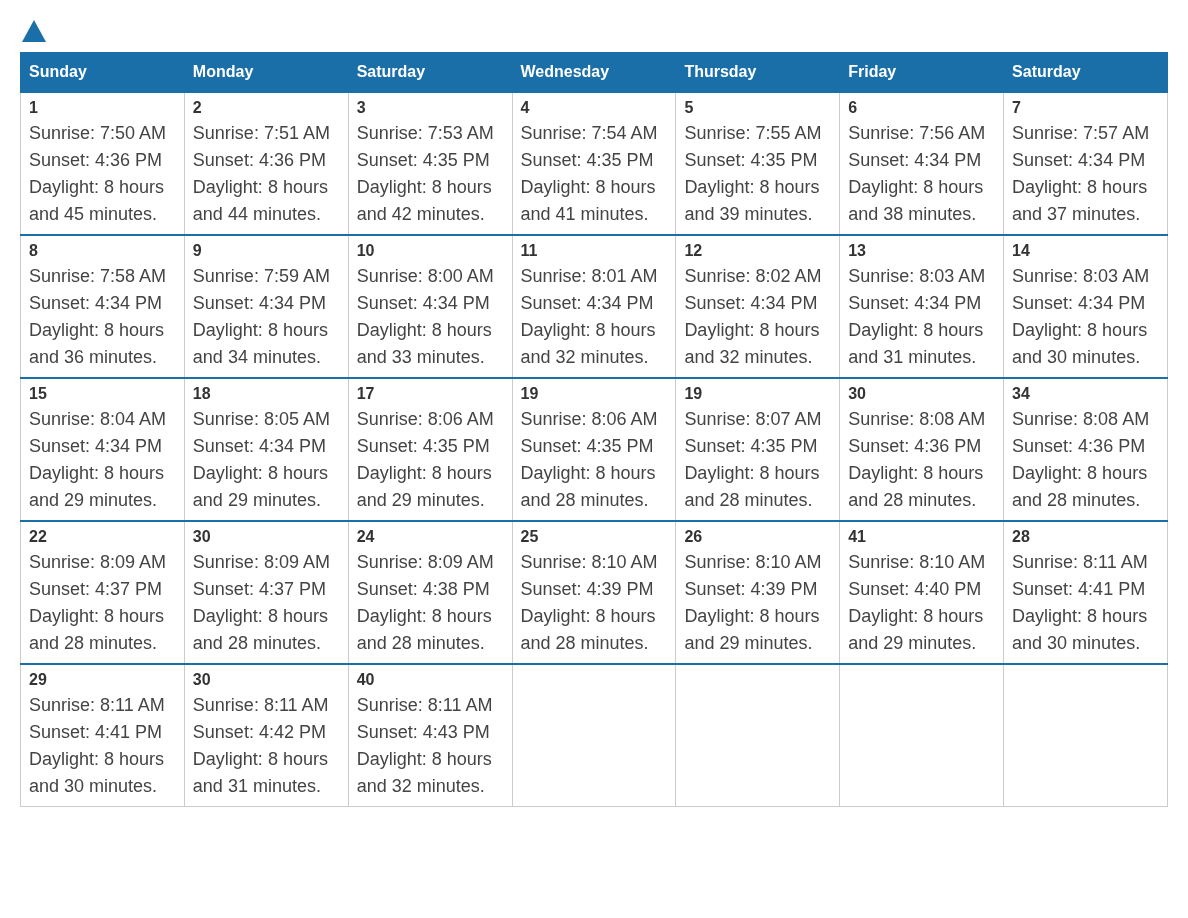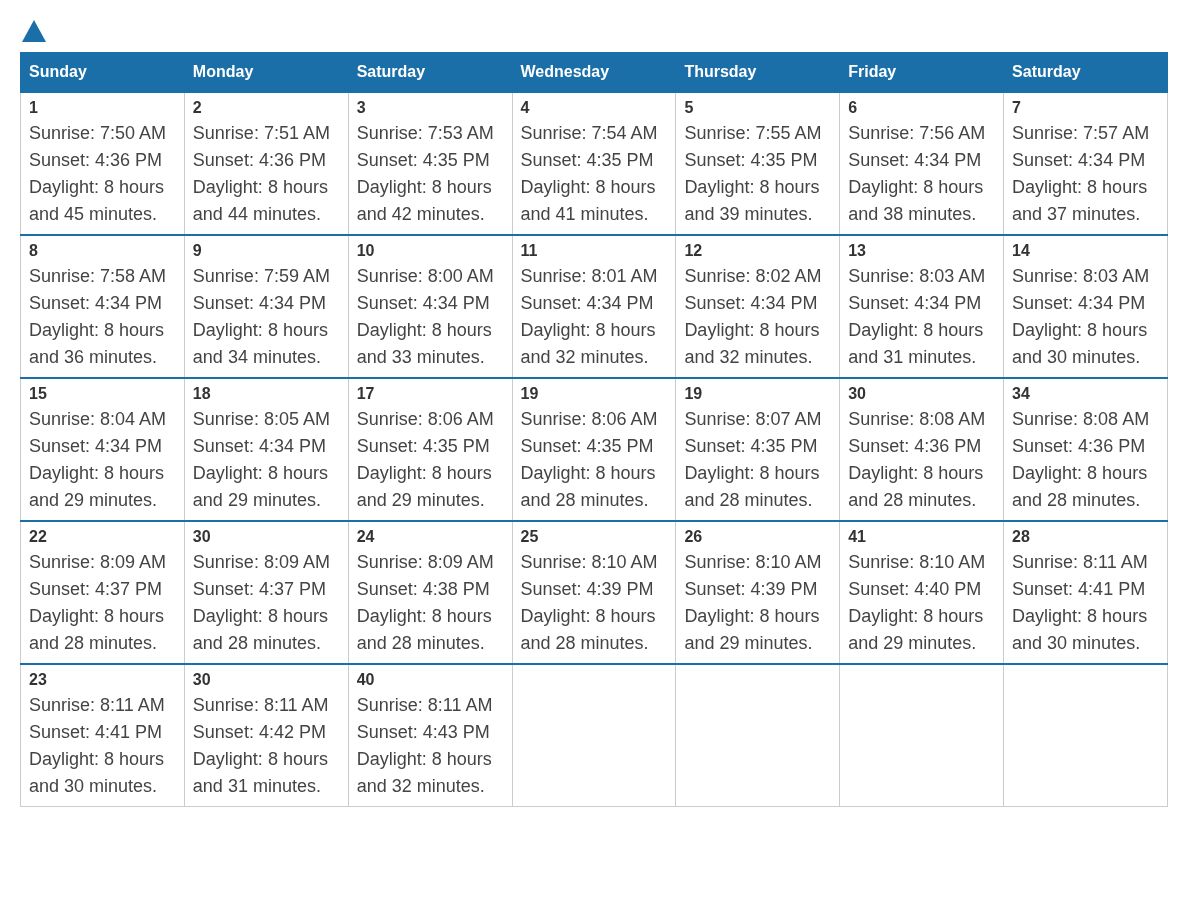--- a/index.html
+++ b/index.html
@@ -187,21 +187,21 @@
         <td><span class="day-number">25</span>
         <span class="day-info">Sunrise: 8:10 AM<br>Sunset: 4:39 PM<br>Daylight: 8 hours<br>and 28 minutes.</span></td>
         <td><span class="day-number">26</span>
         <span class="day-info">Sunrise: 8:10 AM<br>Sunset: 4:39 PM<br>Daylight: 8 hours<br>and 29 minutes.</span></td>
         <td><span class="day-number">41</span>
         <span class="day-info">Sunrise: 8:10 AM<br>Sunset: 4:40 PM<br>Daylight: 8 hours<br>and 29 minutes.</span></td>
         <td><span class="day-number">28</span>
         <span class="day-info">Sunrise: 8:11 AM<br>Sunset: 4:41 PM<br>Daylight: 8 hours<br>and 30 minutes.</span></td>
       </tr>
       <tr>
-        <td><span class="day-number">23</span>
+        <td><span class="day-number">29</span>
         <span class="day-info">Sunrise: 8:11 AM<br>Sunset: 4:41 PM<br>Daylight: 8 hours<br>and 30 minutes.</span></td>
         <td><span class="day-number">30</span>
         <span class="day-info">Sunrise: 8:11 AM<br>Sunset: 4:42 PM<br>Daylight: 8 hours<br>and 31 minutes.</span></td>
         <td><span class="day-number">40</span>
         <span class="day-info">Sunrise: 8:11 AM<br>Sunset: 4:43 PM<br>Daylight: 8 hours<br>and 32 minutes.</span></td>
         <td class="empty-cell"></td>
         <td class="empty-cell"></td>
         <td class="empty-cell"></td>
         <td class="empty-cell"></td>
       </tr>

